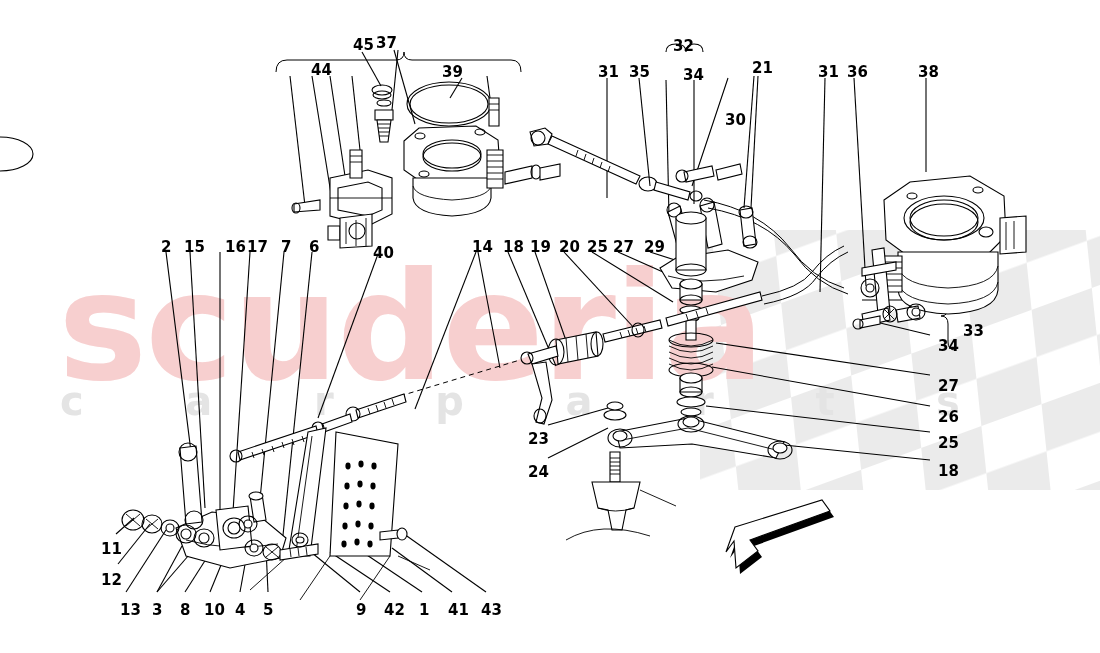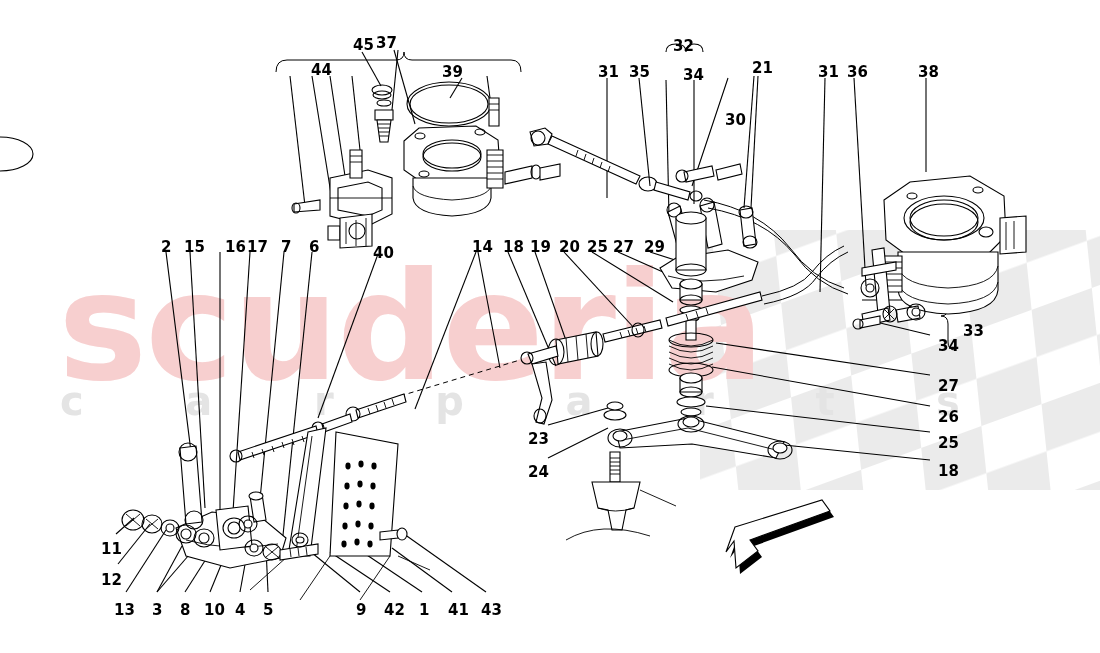--- a/index.html
+++ b/index.html
@@ -486,21 +486,21 @@
   <div class="num" style="left:938px;top:377px;">27</div>
   <div class="num" style="left:938px;top:408px;">26</div>
   <div class="num" style="left:938px;top:434px;">25</div>
   <div class="num" style="left:938px;top:462px;">18</div>
 
   <div class="num" style="left:528px;top:430px;">23</div>
   <div class="num" style="left:528px;top:463px;">24</div>
 
   <div class="num" style="left:101px;top:540px;">11</div>
   <div class="num" style="left:101px;top:571px;">12</div>
-  <div class="num" style="left:114px;top:601px;">13</div>
+  <div class="num" style="left:120px;top:601px;">13</div>
   <div class="num" style="left:152px;top:601px;">3</div>
   <div class="num" style="left:180px;top:601px;">8</div>
   <div class="num" style="left:204px;top:601px;">10</div>
   <div class="num" style="left:235px;top:601px;">4</div>
   <div class="num" style="left:263px;top:601px;">5</div>
 
   <div class="num" style="left:356px;top:601px;">9</div>
   <div class="num" style="left:384px;top:601px;">42</div>
   <div class="num" style="left:419px;top:601px;">1</div>
   <div class="num" style="left:448px;top:601px;">41</div>

